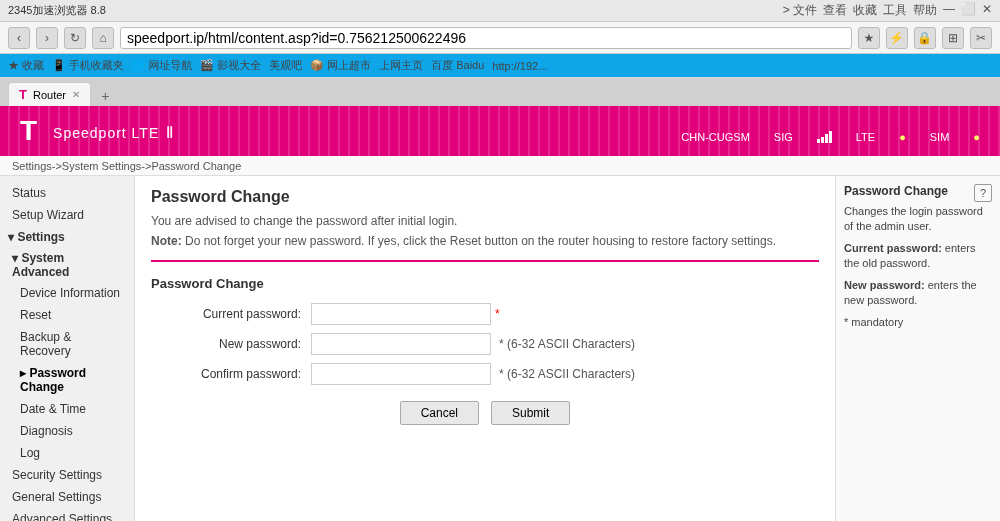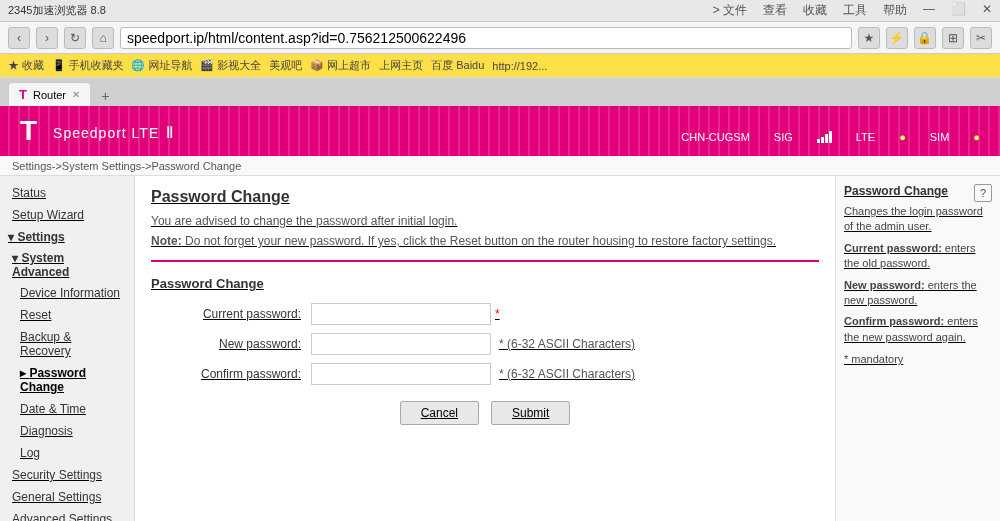--- a/index.html
+++ b/index.html
@@ -38,21 +38,21 @@
     .address-bar {
       flex: 1;
       height: 22px;
       border: 1px solid #bbb;
       border-radius: 3px;
       padding: 0 6px;
       font-size: 14px;
       background: white;
     }
     .bookmarks-bar {
-      background: #fde047;
+      background: #0ea5e9;
       height: 24px;
       display: flex;
       align-items: center;
       padding: 0 8px;
       gap: 8px;
       border-bottom: 1px solid #ddd;
       font-size: 11px;
       color: #444;
     }
     .bookmark-item {
@@ -144,21 +144,20 @@
     .signal-bar {
       background: white;
       width: 3px;
     }
 
     
     .main-content {
       display: flex;
       height: calc(521px - 22px - 32px - 24px - 28px - 50px - 20px);
       background: white;
-      text-decoration: underline;
     }
 
     
     .breadcrumb-bar {
       background: #f9f9f9;
       border-bottom: 1px solid #ddd;
       padding: 4px 12px;
       font-size: 11px;
       color: #555;
       height: 20px;
@@ -310,21 +309,21 @@
       font-size: 11px;
       color: #444;
       margin-top: 8px;
     }
   </style>
 </head>
 <body>
 
 <div class="browser-titlebar">
   <span>2345加速浏览器 8.8</span>
-  <span style="margin-left:auto; display:flex; gap:16px; font-size:12px; color:#555;">
+  <span style="margin-left:auto; display:flex; gap:6px; font-size:12px; color:#555;">
     <span>&gt; 文件</span>
     <span>查看</span>
     <span>收藏</span>
     <span>工具</span>
     <span>帮助</span>
     <span>—</span>
     <span>⬜</span>
     <span>✕</span>
   </span>
 </div>
@@ -455,19 +454,15 @@
     <div class="help-title">Password Change</div>
     <div class="help-text">Changes the login password of the admin user.</div>
     <div class="help-text">
       <strong>Current password:</strong>
       <span>enters the old password.</span>
     </div>
     <div class="help-text">
       <strong>New password:</strong>
       <span>enters the new password.</span>
     </div>
-    <div class="help-text">
-      <strong>Confirm password:</strong>
-      <span>enters the new password again.</span>
-    </div>
     <div class="mandatory-note">* mandatory</div>
   </div>
 </div>
 
 </body></html>

